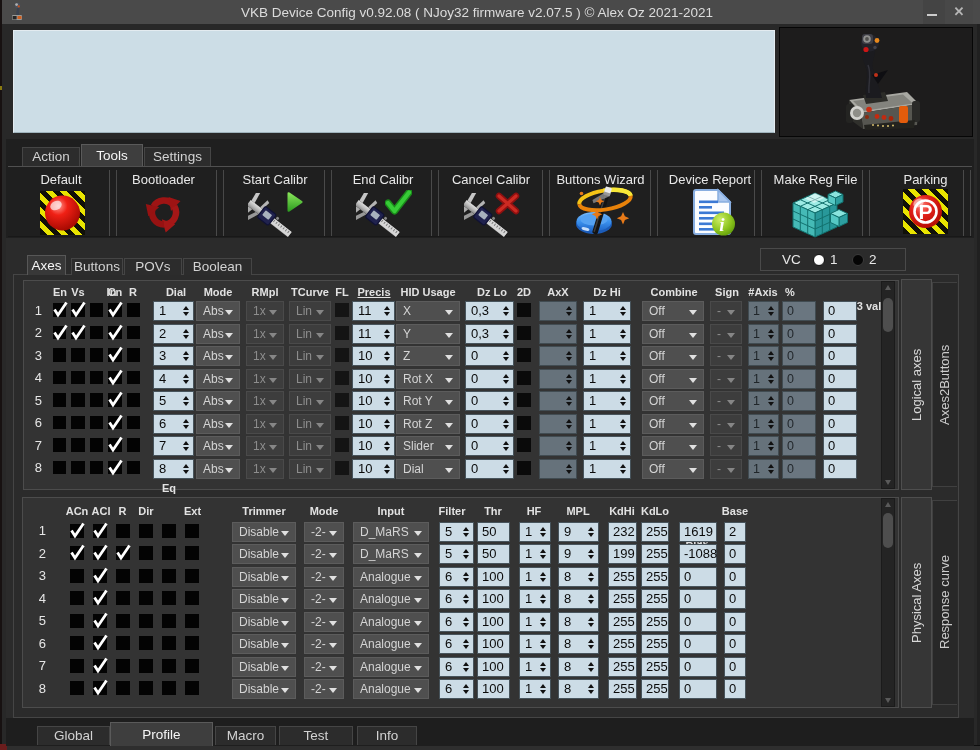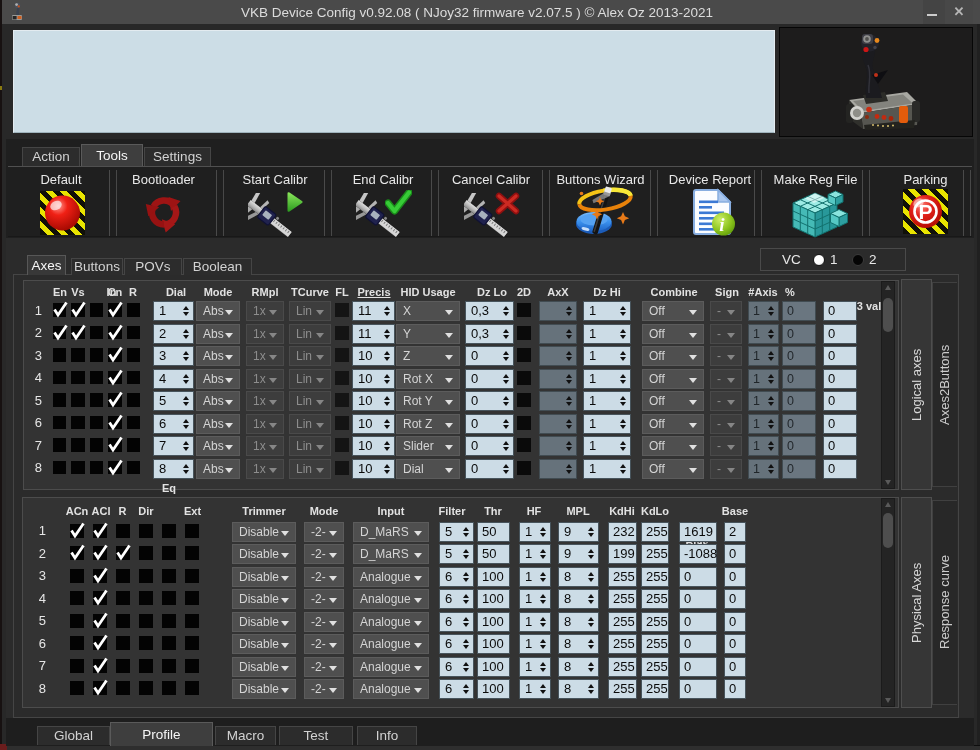--- a/index.html
+++ b/index.html
@@ -27,21 +27,21 @@
 <div class="abs" style="left:0;top:0;width:980px;height:24px;background:#4a4a4a;"></div>
 <svg class="abs" style="left:9px;top:2px;" width="16" height="20" viewBox="0 0 16 20">
 <rect x="3" y="13" width="10" height="5" rx="1" fill="#9a9a98"></rect>
 <rect x="3.6" y="14" width="4" height="3.4" fill="#262626"></rect>
 <rect x="8.5" y="14" width="4" height="3" fill="#d06020"></rect>
 <path d="M7.2 13 C7 9 8.6 7.5 7.8 4.5 L10.2 4 C10.8 8 9.4 9.5 10 13 Z" fill="#3a4250"></path>
 <circle cx="8.6" cy="3.4" r="2.6" fill="#4a5260"></circle>
 <circle cx="7.6" cy="2.6" r="1.4" fill="#b0b0b0"></circle>
 <circle cx="9.8" cy="4.4" r="1.1" fill="#c8501a"></circle>
 </svg>
-<div class="abs" style="left:0;top:0;width:954px;height:24px;color:#dcdcdc;font-size:13.5px;text-align:center;line-height:25px;">VKB Device Config v0.92.08 ( NJoy32 firmware v2.07.5 ) © Alex Oz 2013-2021</div>
+<div class="abs" style="left:0;top:0;width:954px;height:24px;color:#dcdcdc;font-size:13.5px;text-align:center;line-height:25px;">VKB Device Config v0.92.08 ( NJoy32 firmware v2.07.5 ) © Alex Oz 2021-2021</div>
 <div class="abs" style="left:923px;top:0;width:22px;height:24px;background:#444444;"></div>
 <div class="abs" style="left:927px;top:14px;width:10px;height:2px;background:#cccccc;"></div>
 <div class="abs" style="left:945px;top:0;width:28px;height:24px;background:#484848;"></div>
 <div class="abs" style="left:945px;top:0;width:28px;height:24px;color:#b6b6b6;font-size:13px;font-weight:bold;text-align:center;line-height:23px;">✕</div>
 <div class="abs" style="left:0;top:0;width:2px;height:750px;background:#171111;"></div>
 <div class="abs" style="left:977px;top:24px;width:3px;height:726px;background:#202020;"></div>
 <div class="abs" style="left:0;top:745px;width:980px;height:1px;background:#0d0d0d;"></div>
 <div class="abs" style="left:0;top:746px;width:980px;height:4px;background:#2e2e2e;"></div>
 <div class="abs" style="left:0;top:744px;width:7px;height:6px;background:#6b1d1d;"></div>
 <div class="abs" style="left:0;top:86px;width:2px;height:4px;background:#8a7a10;"></div>

